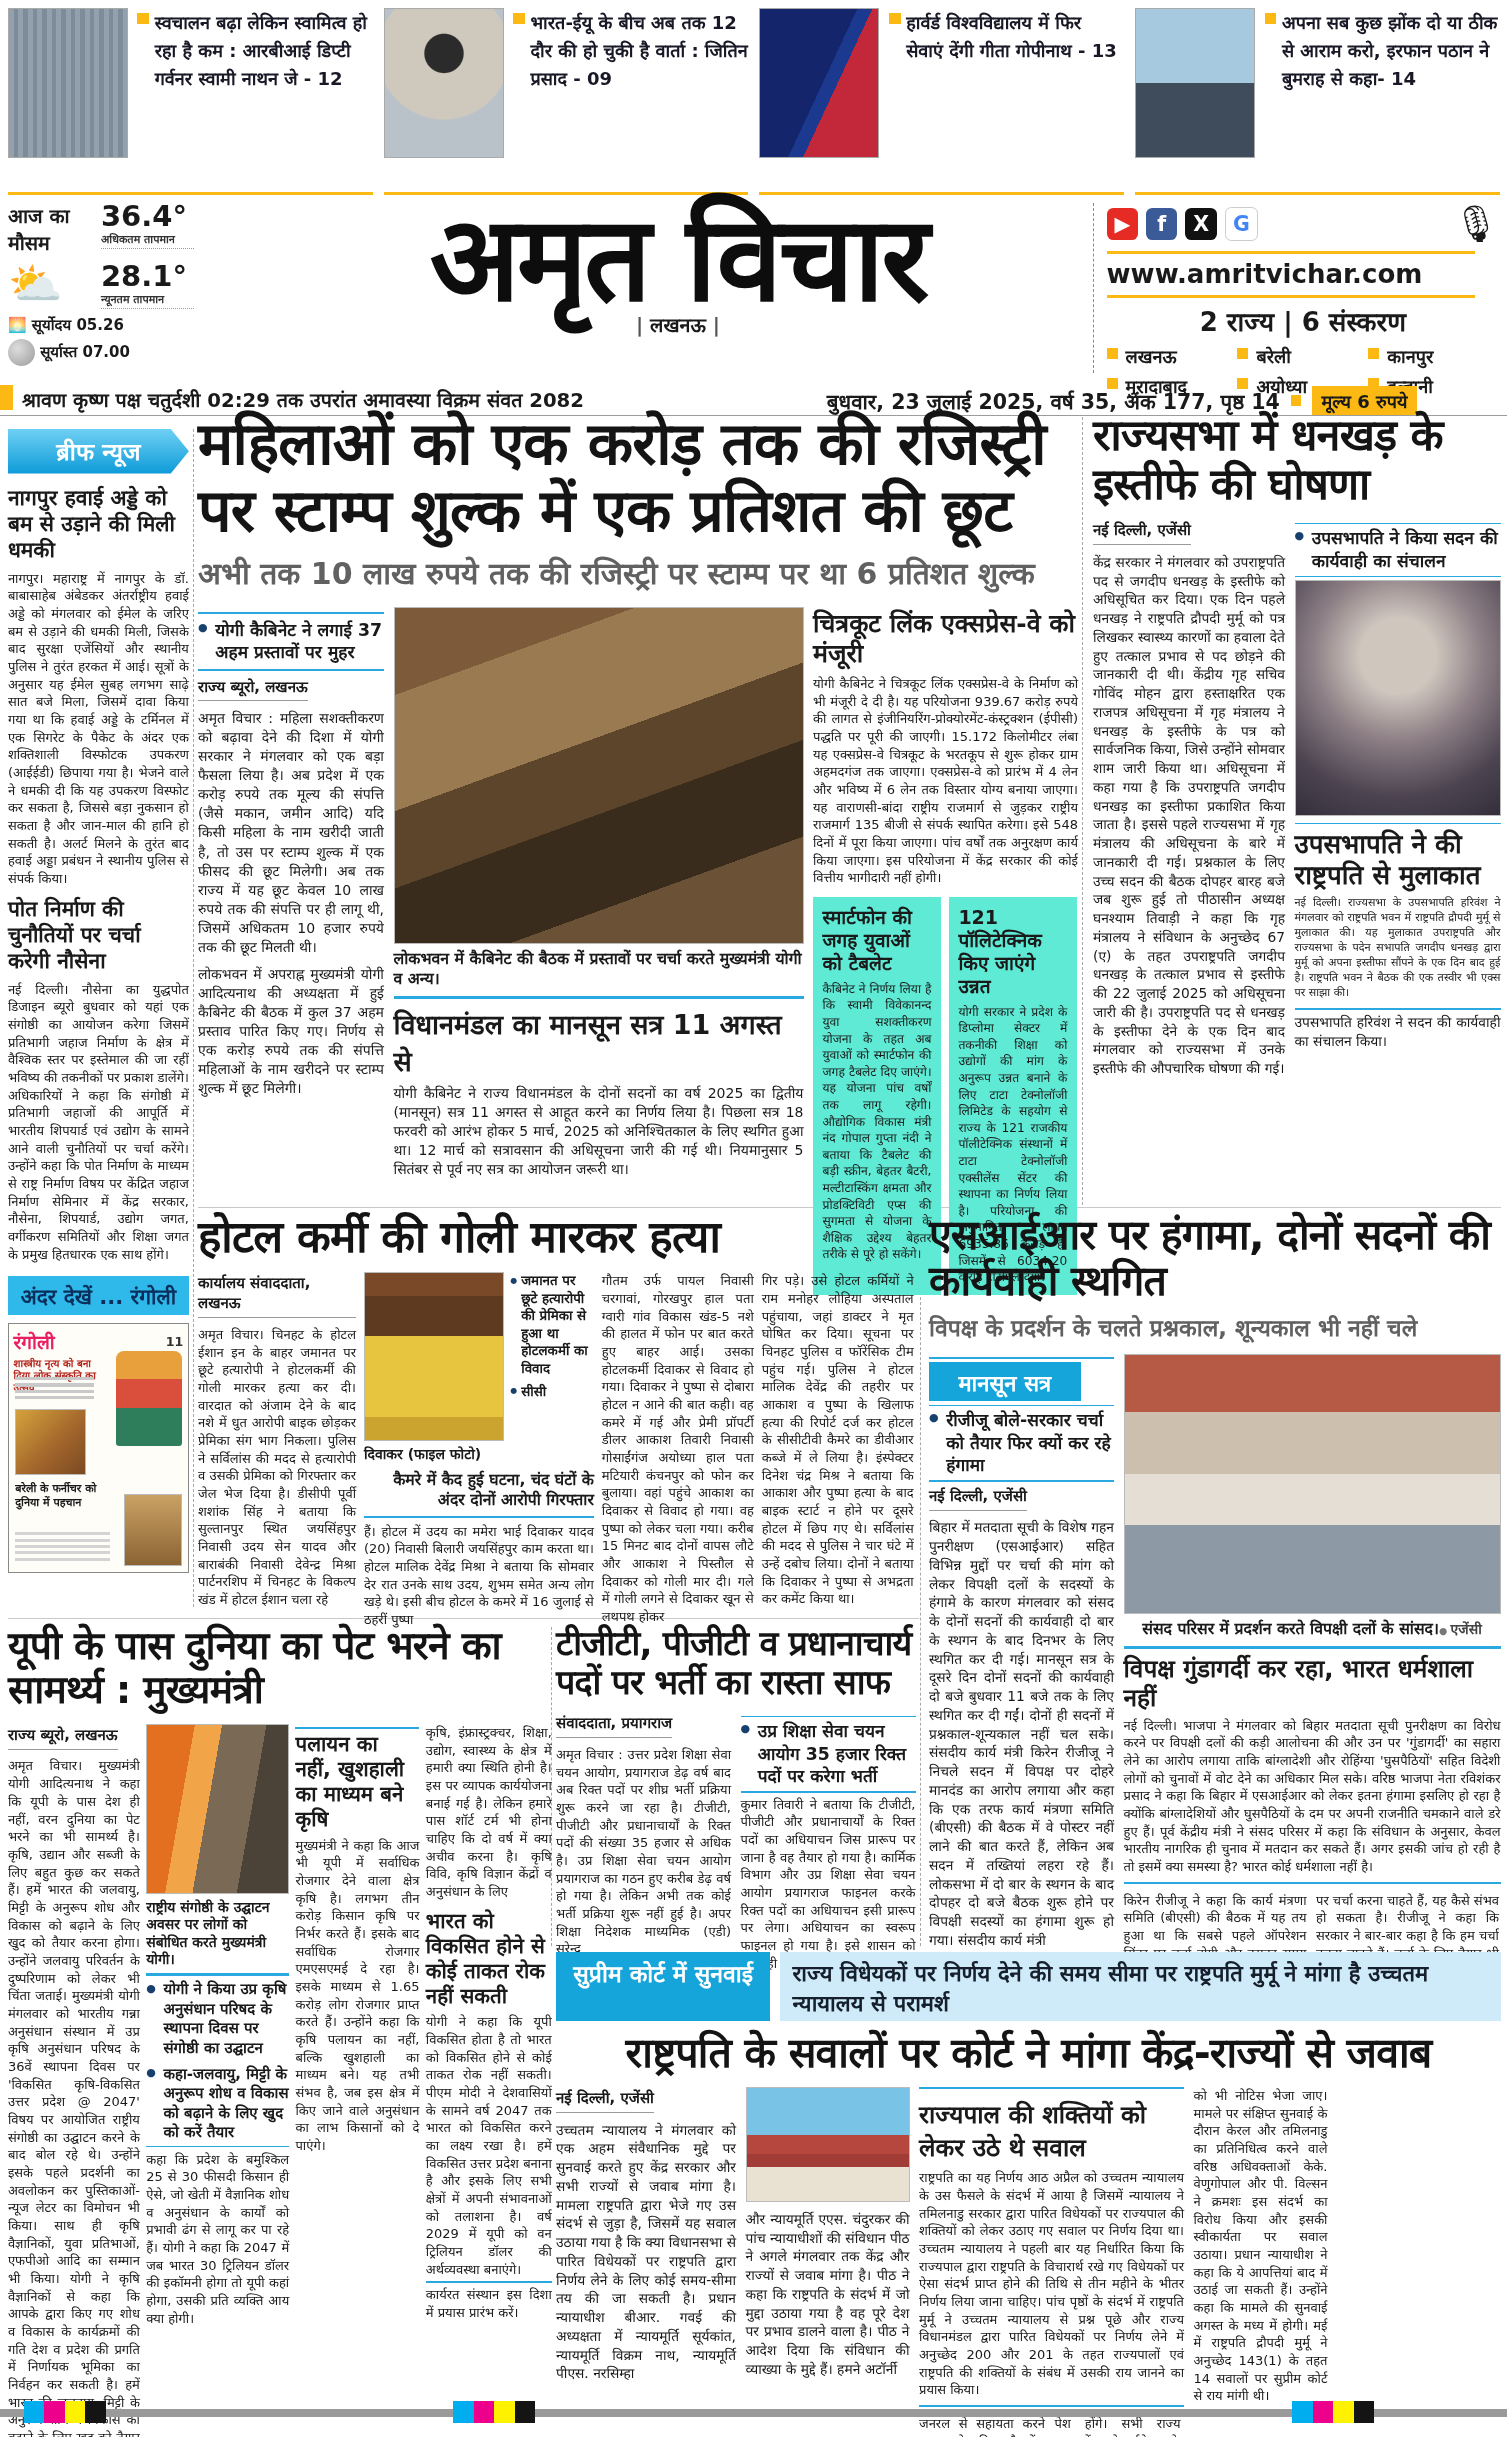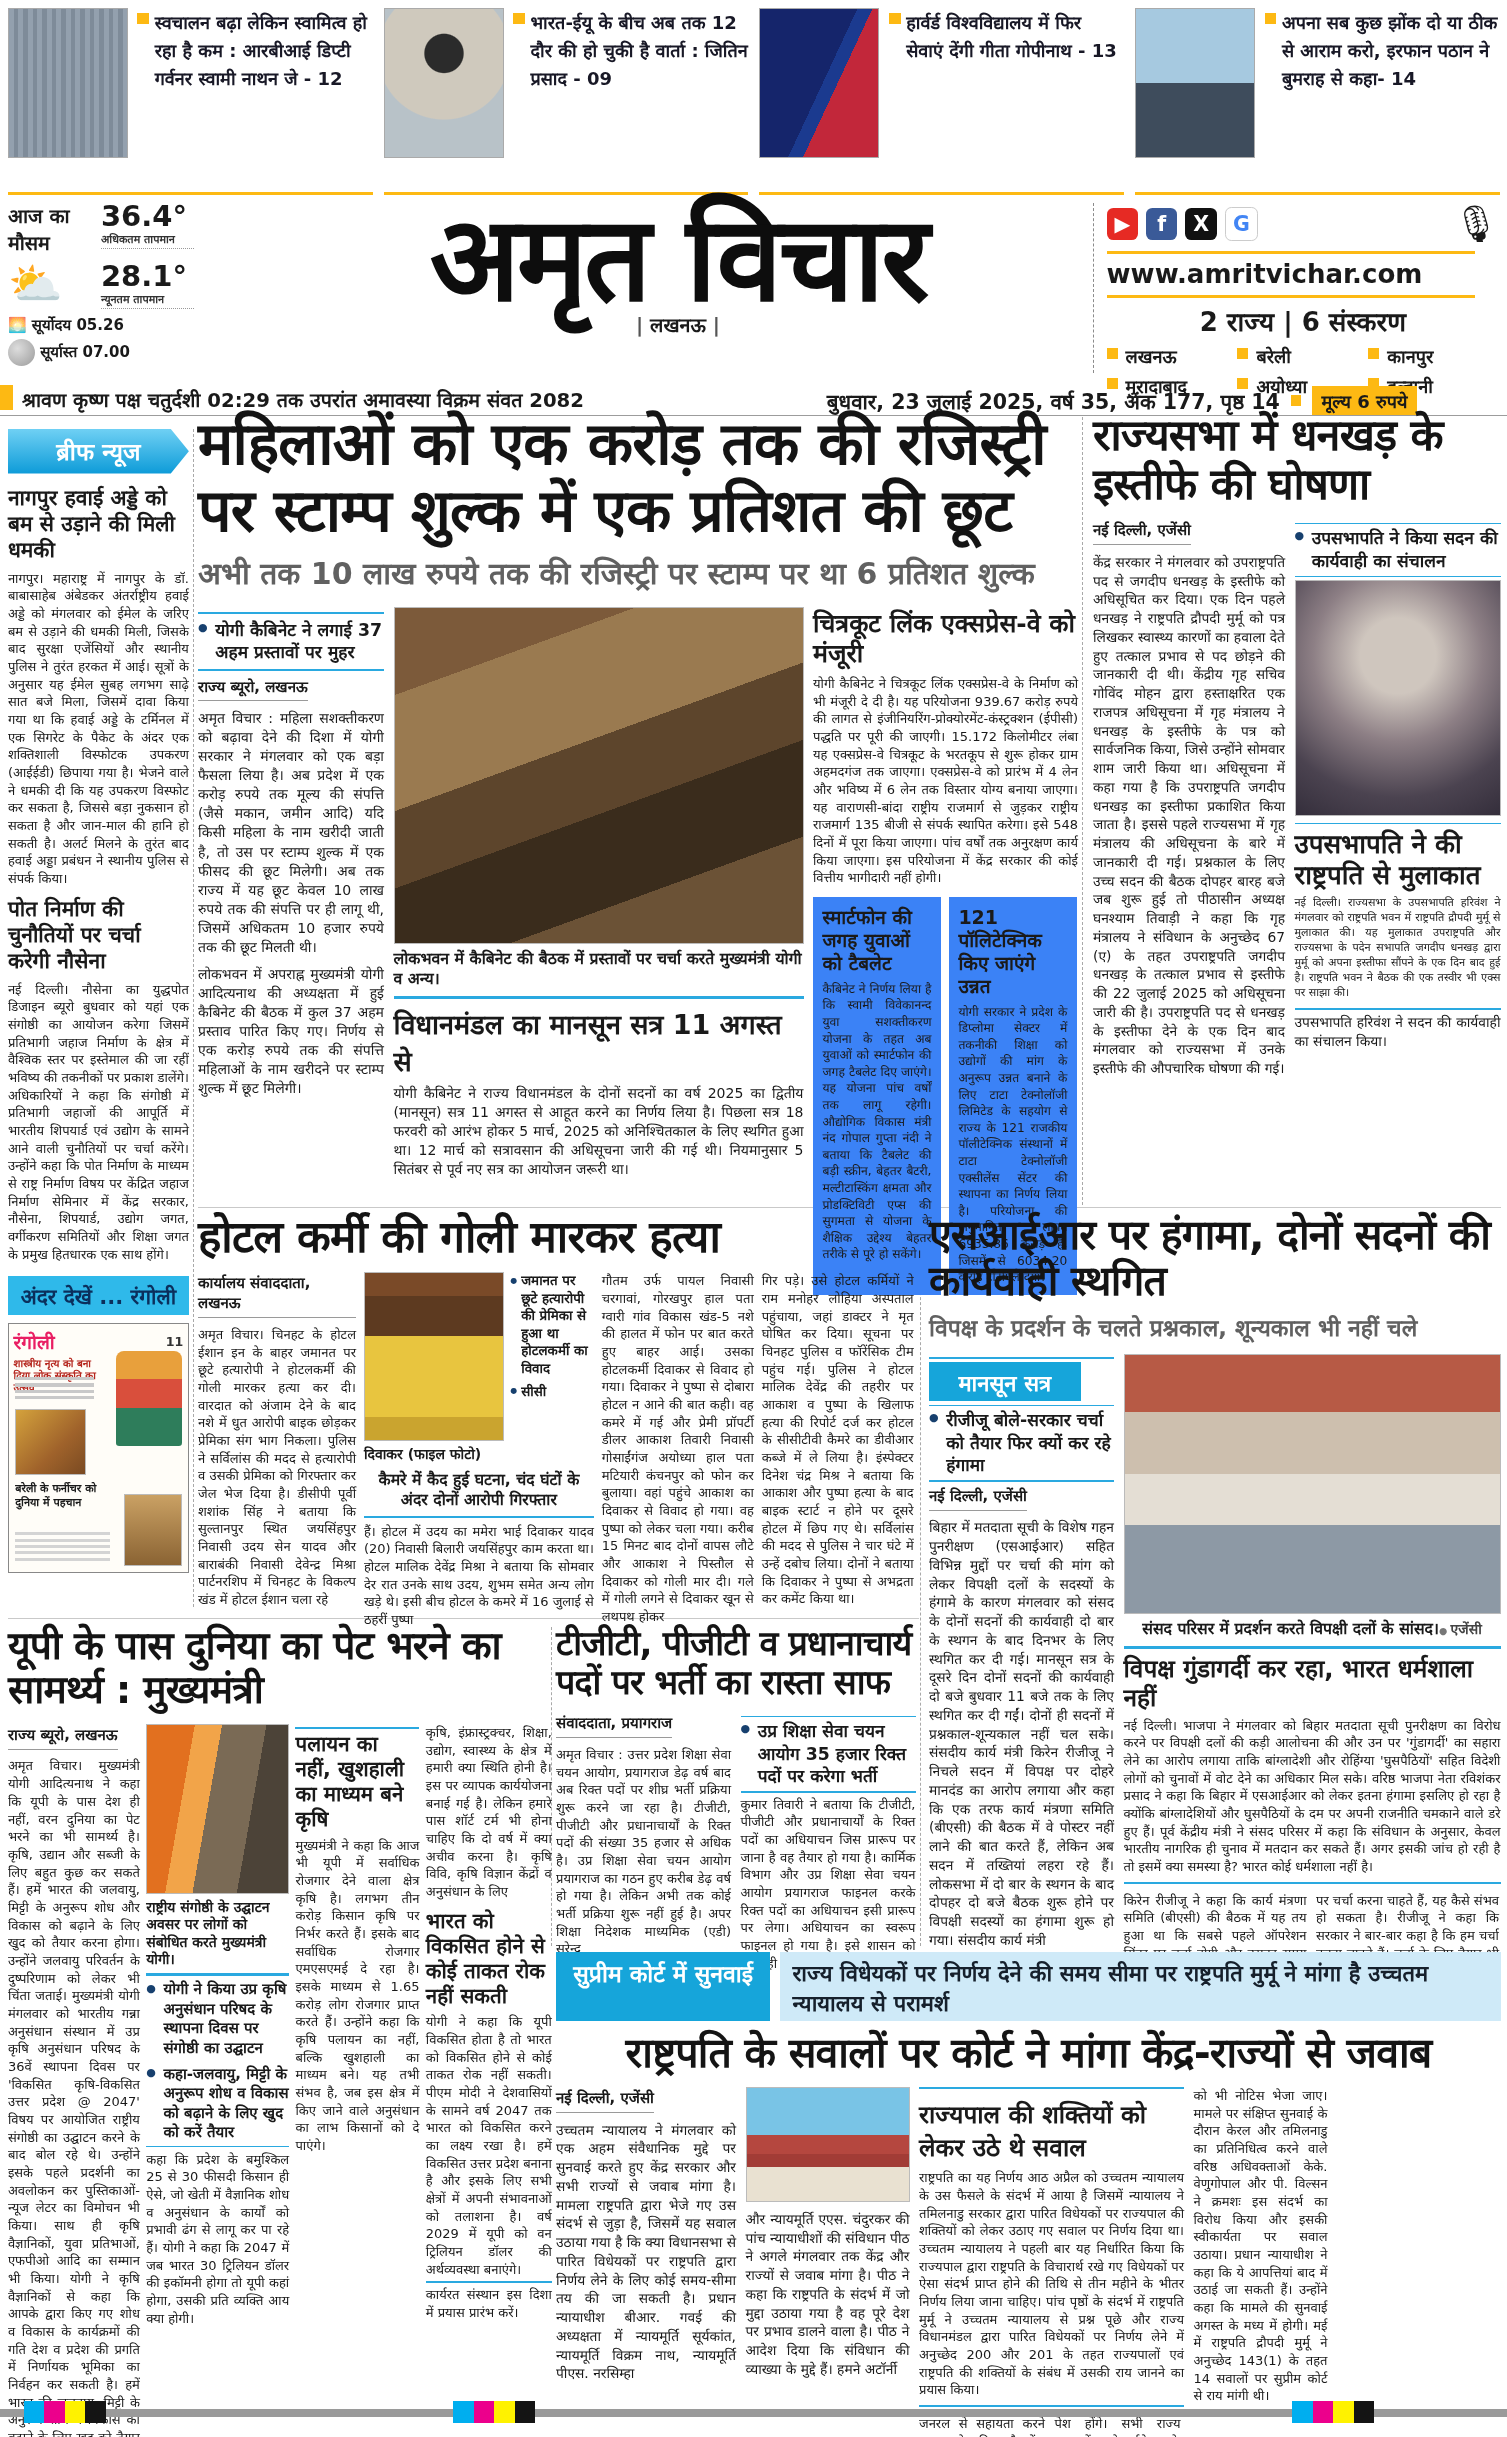--- a/index.html
+++ b/index.html
@@ -81,21 +81,21 @@
   
   .lead{position:absolute;left:198px;top:411px;width:879px}
   .lead-headline{font-size:59px;line-height:1.13;text-align:left}
   .lead-sub{font-size:30px;margin-top:7.9px}
   .lead-row{display:flex;gap:9.5px;margin-top:14px}
   .lead-c1{width:186px;flex:none}
   .lead-c2{width:410px;flex:none}
   .lead-c3{width:265px;flex:none}
   .cab-photo{width:100%;height:337px;background:linear-gradient(160deg,#7c5a3a 0 18%,#9a7a50 18% 42%,#5d452c 42% 58%,#3a2c1c 58% 78%,#6b5236 78%)}
   .monsoon-h{font-size:27px;font-weight:800;margin:6.3px 0 4.7px}
-  .box-blue{background:#3b82f6;padding:9.5px 9.5px;box-sizing:border-box}
+  .box-blue{background:#5eead4;padding:9.5px 9.5px;box-sizing:border-box}
   .box-blue h4{font-size:19px;font-weight:800;margin:0 0 6.3px;line-height:1.2}
   .box-blue .body{font-size:12.2px}
   .chitra-h{font-size:25px;font-weight:800;line-height:1.2;margin:1.6px 0 6.3px}
   .twin{display:flex;gap:7.9px;margin-top:9.5px}
   .twin .box-blue{width:128px;flex:none}
   
   .dhk{position:absolute;left:1093px;top:411px;width:408px}
   .dhk-headline{font-size:43px;line-height:1.15}
   .dhk-row{display:flex;gap:9.5px;margin-top:9.5px}
   .dhk-c1{width:192px;flex:none}
@@ -108,21 +108,21 @@
   .hotel-row{display:flex;gap:7.9px;margin-top:11px}
   .h-c1{width:158px;flex:none}
   .h-c2{width:230px;flex:none}
   .h-c3{width:152px;flex:none}
   .h-c4{width:152px;flex:none}
   .h-photorow{display:flex;gap:6.3px}
   .dw-photo{width:140px;height:169px;flex:none;background:linear-gradient(180deg,#7a4a28 0 14%,#5d3a20 14% 38%,#e8c53f 38% 86%,#caa42f 86%)}
   .h-bullets{width:79px;font-size:13.4px;font-weight:700;line-height:1.3}
   .h-bullets .bullet{font-size:13.4px;padding-left:11px}
   .h-bullets .bullet:before{font-size:7.9px;top:3.2px}
-  .cam-line{font-size:15.8px;font-weight:800;text-align:center;line-height:1.3;margin-top:6.3px}
+  .cam-line{font-size:15.8px;font-weight:800;text-align:right;line-height:1.3;margin-top:6.3px}
   
   .sir{position:absolute;left:929px;top:1213px;width:572px}
   .sir-headline{font-size:41px;line-height:1.12}
   .sir-sub{font-size:23px;margin-top:6.3px}
   .sir-row{display:flex;gap:9.5px;margin-top:11px}
   .sir-c1{width:185px;flex:none}
   .sir-c2{width:377px;flex:none}
   .monsoon-box{background:#16a5da;color:#fff;font-size:22px;font-weight:800;text-align:center;padding:4.7px 0;width:82%}
   .sir-photo{width:100%;height:260px;background:linear-gradient(180deg,#b75a45 0 22%,#cdbfae 22% 46%,#e4ded4 46% 66%,#8d99a5 66%)}
   .sir-caprow{display:flex;justify-content:center;align-items:baseline}

